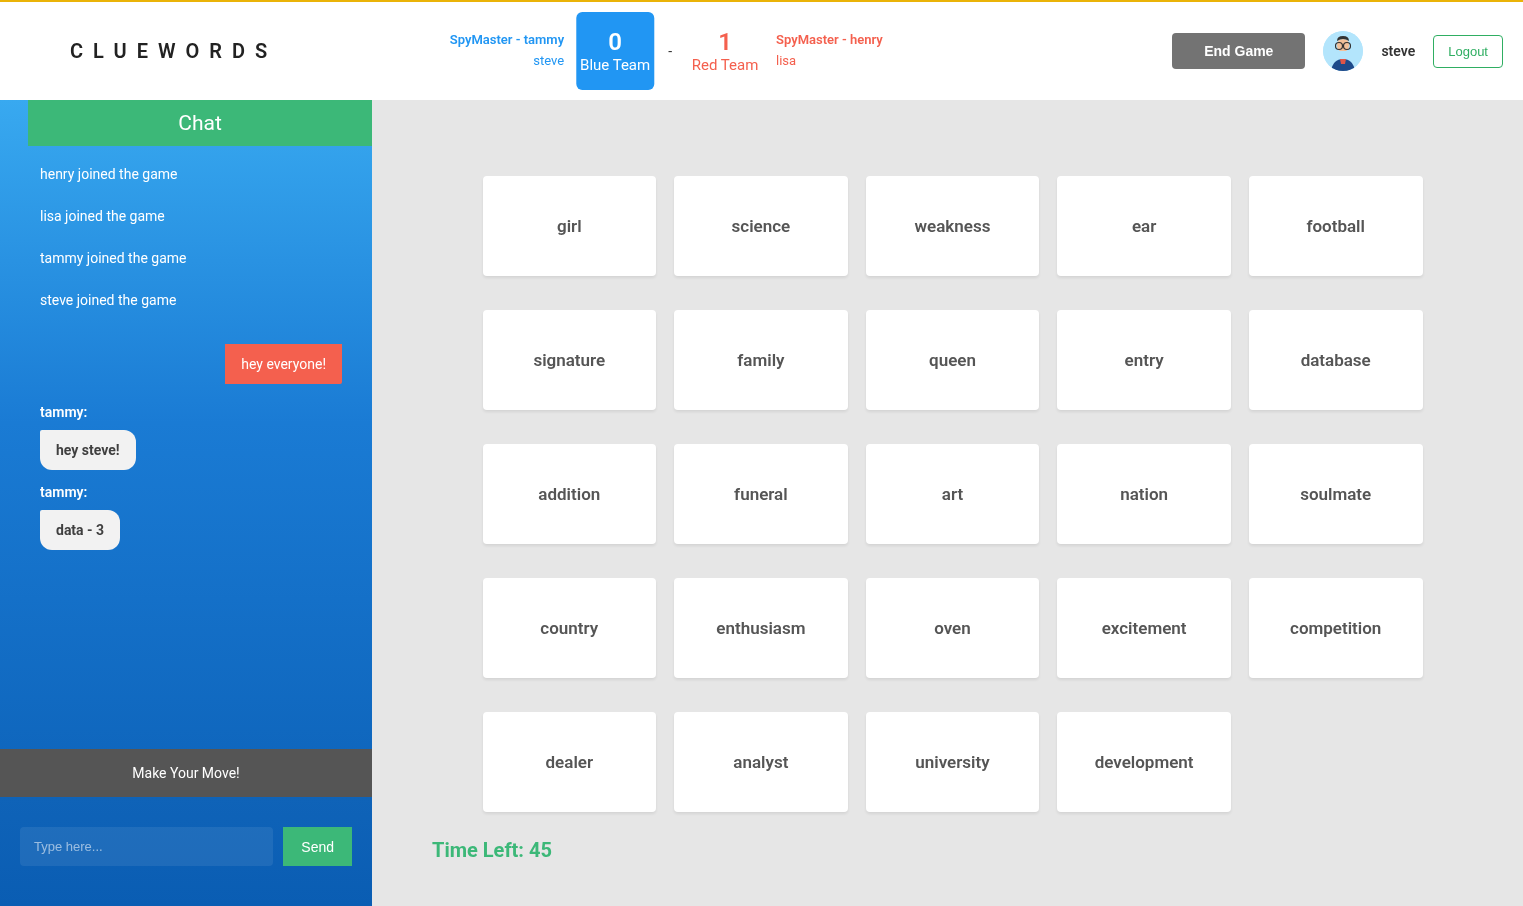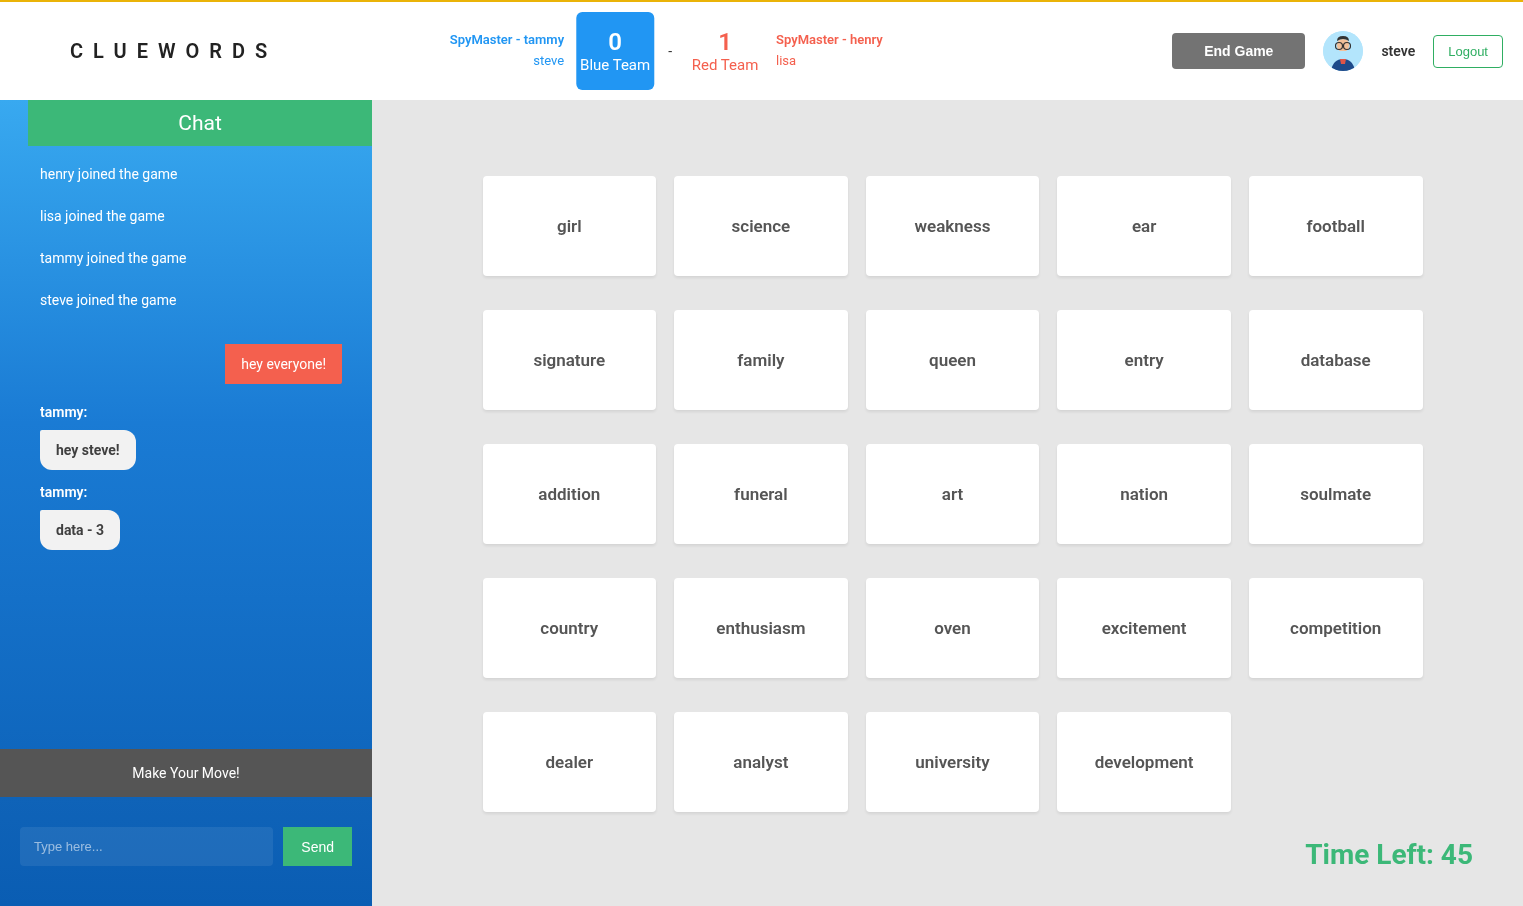--- a/index.html
+++ b/index.html
@@ -221,22 +221,22 @@
     color: #555;
     box-shadow: 0 2px 3px rgba(0,0,0,0.08);
     cursor: pointer;
     margin-top: 16px;
   }
   .card.red {
     background: linear-gradient(135deg, #f97a68 0%, #f4604e 50%, #f4604e 100%);
     color: #fff;
   }
   .timer {
-    text-align: right;
-    font-size: 28px;
+    text-align: left;
+    font-size: 20px;
     font-weight: 700;
     color: #3cb878;
     margin-top: 26px;
   }
 </style>
 </head>
 <body>
 
 <div class="header">
   <div class="logo">CLUEWORDS</div>

